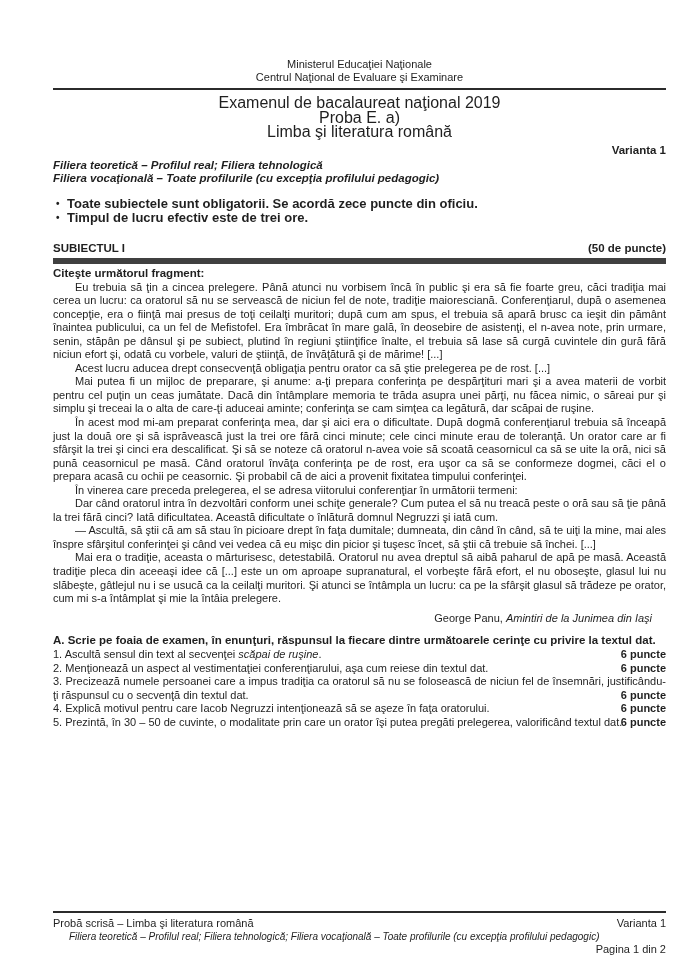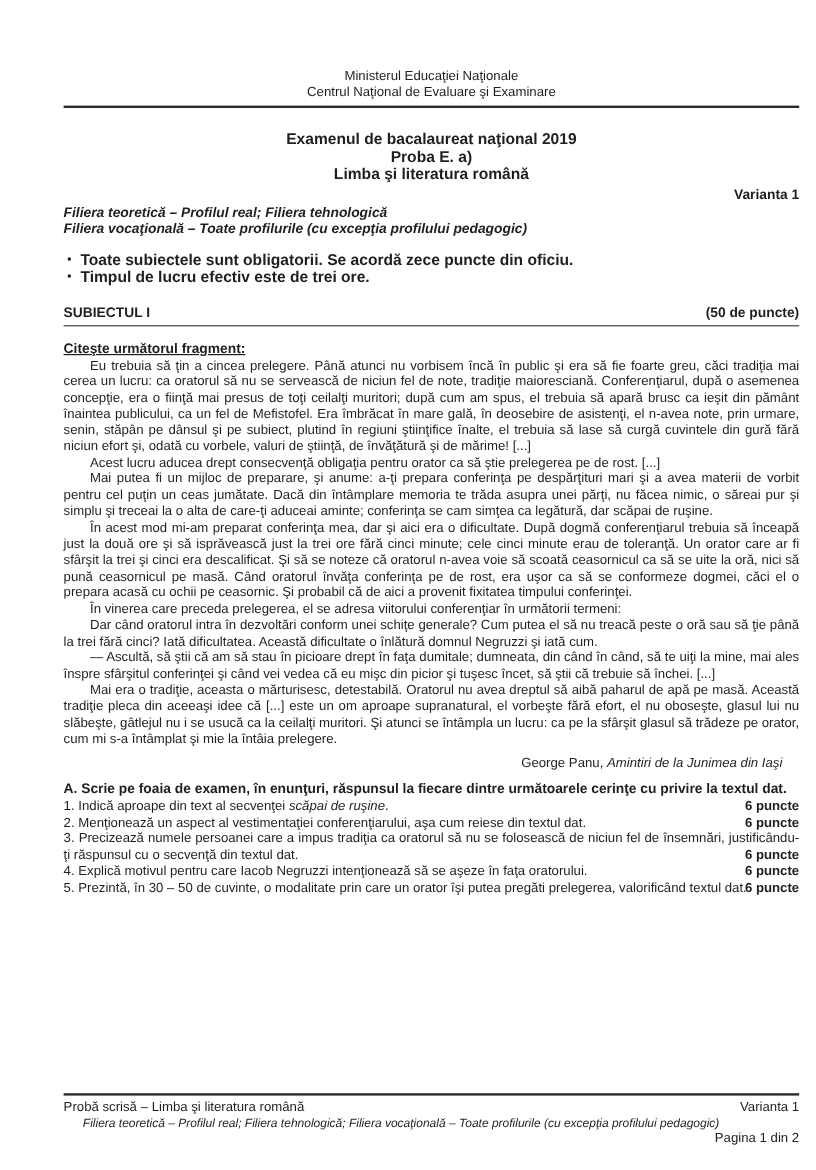--- a/index.html
+++ b/index.html
@@ -18,36 +18,36 @@
     overflow: hidden;
   }
   .center { text-align: center; }
   .right  { text-align: right; }
 
   .org-header { font-size: 11px; line-height: 13px; }
   .header-rule {
     margin-top: 4px;
     border-bottom: 2px solid #2b2b2b;
   }
-  .exam-title { margin-top: 19px; font-size: 13px; font-weight: bold; line-height: 14.5px; }
+  .exam-title { margin-top: 6px; font-size: 16px; font-weight: normal; line-height: 14.5px; }
   .variant-line { margin-top: 4px; font-size: 11.5px; font-weight: bold; }
   .filiera { margin-top: 3px; font-size: 11.5px; font-weight: bold; font-style: italic; line-height: 13.5px; }
 
   .instructions { margin-top: 11px; font-size: 13px; font-weight: bold; line-height: 14.5px; }
   .instr-item { padding-left: 14px; position: relative; }
   .instr-item::before { content: "•"; position: absolute; left: 3px; font-size: 10px; }
 
   .subject-head {
     margin-top: 16px;
     display: flex; justify-content: space-between;
     font-size: 11.5px; font-weight: bold; line-height: 13px;
     padding-bottom: 3px;
-    border-bottom: 1px solid #404040;
+    border-bottom: 6px solid #404040;
   }
-  .read-intro { margin-top: 12px; font-size: 11.5px; font-weight: bold; line-height: 15px; text-decoration: underline; }
+  .read-intro { margin-top: 2px; font-size: 11.5px; font-weight: bold; line-height: 15px; }
 
   .fragment { font-size: 11px; line-height: 13.55px; text-align: justify; }
   .fragment p { text-indent: 22px; }
 
   .attribution { margin-top: 6px; font-size: 11px; padding-right: 14px; }
   .attribution i { font-style: italic; }
 
   .section-a-heading {
     margin-top: 10px;
     font-size: 11.5px; font-weight: bold; line-height: 13.5px;
@@ -119,21 +119,21 @@
 
   <div class="attribution right">
     <span>George Panu, </span><i>Amintiri de la Junimea din Iaşi</i>
   </div>
 
   <div class="section-a-heading">A. Scrie pe foaia de examen, în enunţuri, răspunsul la fiecare dintre următoarele cerinţe cu privire la textul dat.</div>
 
   <div class="qitems">
     <div class="qitem">
       <span>1.</span>
-      <span>Indică aproape din text al secvenţei </span><i>scăpai de ruşine</i><span>.</span>
+      <span>Ascultă sensul din text al secvenţei </span><i>scăpai de ruşine</i><span>.</span>
       <span class="points">6 puncte</span>
     </div>
     <div class="qitem">
       <span>2.</span>
       <span>Menţionează un aspect al vestimentaţiei conferenţiarului, aşa cum reiese din textul dat.</span><i></i><span></span>
       <span class="points">6 puncte</span>
     </div>
     <div class="qitem">
       <span>3.</span>
       <span>Precizează numele persoanei care a impus tradiţia ca oratorul să nu se folosească de niciun fel de însemnări, justificându-ţi răspunsul cu o secvenţă din textul dat.</span><i></i><span></span>

